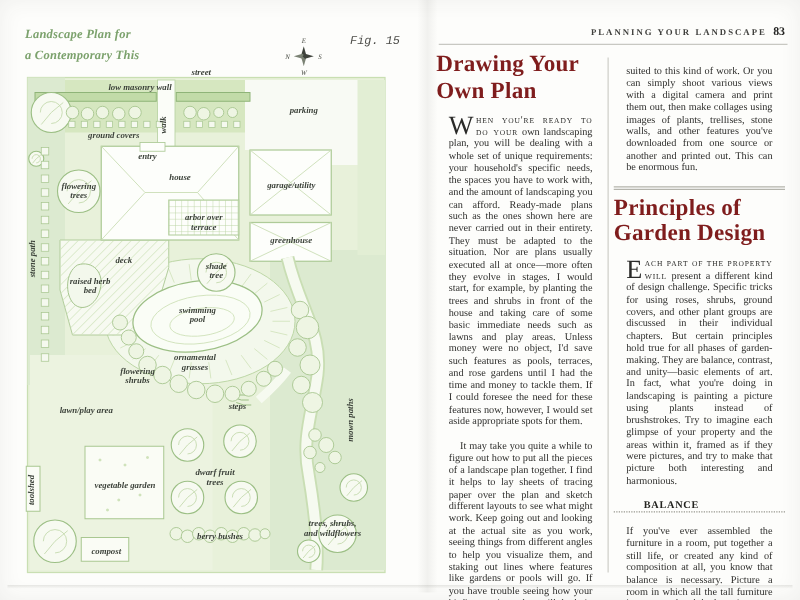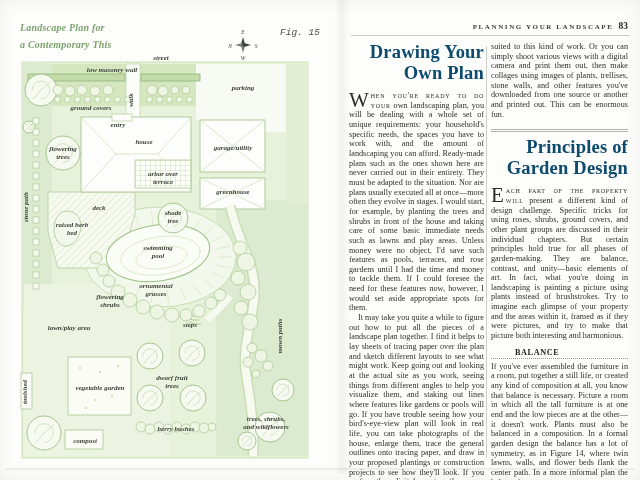--- a/index.html
+++ b/index.html
@@ -24,23 +24,23 @@
   
   .page-right{position:absolute;left:345px;top:0;width:295px;height:472px;}
   .running-head{position:absolute;top:21px;right:12px;font-size:7px;letter-spacing:1.6px;
         color:#3f3f3c;font-weight:bold;}
   .running-head .pageno{font-size:9.5px;letter-spacing:0;margin-left:5px;color:#1e1e1c;}
   .head-rule{position:absolute;top:35px;left:6px;right:10px;border-top:1px solid #c8c8c2;}
   .col{position:absolute;top:42px;width:135px;}
   .col1{left:4px;}
   .col2{left:146px;width:137px;}
   .col-divider{position:absolute;left:141px;top:46px;height:412px;border-left:1px solid #cfcfca;}
-  .green-head{margin:0;font-size:18.5px;line-height:20.5px;font-weight:bold;color:#0c4a6e;
-        letter-spacing:.2px;text-align:right;}
-  .body-p{margin:0;font-size:8.2px;line-height:9.65px;color:#2e2e2c;text-align:justify;}
+  .green-head{margin:0;font-size:18.5px;line-height:20.5px;font-weight:bold;color:#7f1d1d;
+        letter-spacing:.2px;}
+  .body-p{margin:10px;font-size:8.2px;line-height:9.65px;color:#2e2e2c;text-align:justify;}
   .body-p + .body-p{text-indent:9px;}
   .dropcap{float:left;font-size:21px;line-height:16.5px;padding:1px 2px 0 0;color:#2a2a28;}
   .lead-caps{font-variant:small-caps;letter-spacing:.7px;}
   .mt8{margin-top:8px;}
   .section-rule{margin:10px 0 5px 0;border-top:3px double #b4b4ac;}
   .subhead{margin:7px 0 0 0;font-size:8.2px;font-weight:bold;letter-spacing:.6px;color:#23231f;padding-left:24px;}
   .dotted-rule{border-bottom:1px dotted #97978f;margin:1px 0 3px 0;}
 </style>
 </head>
 <body>

